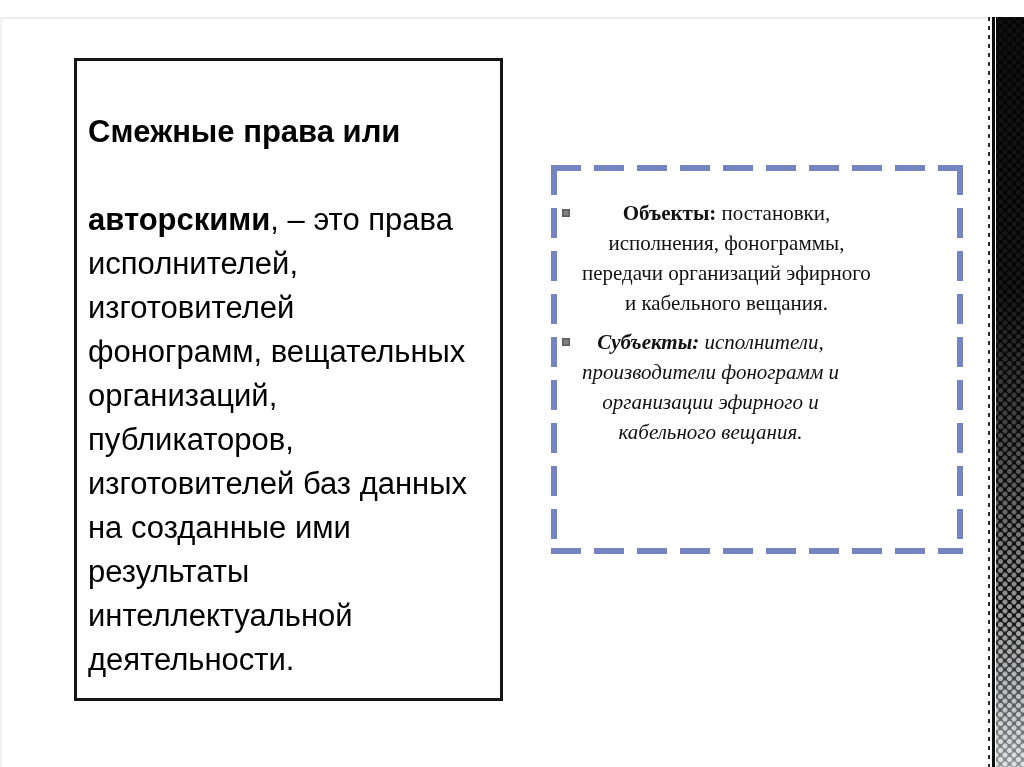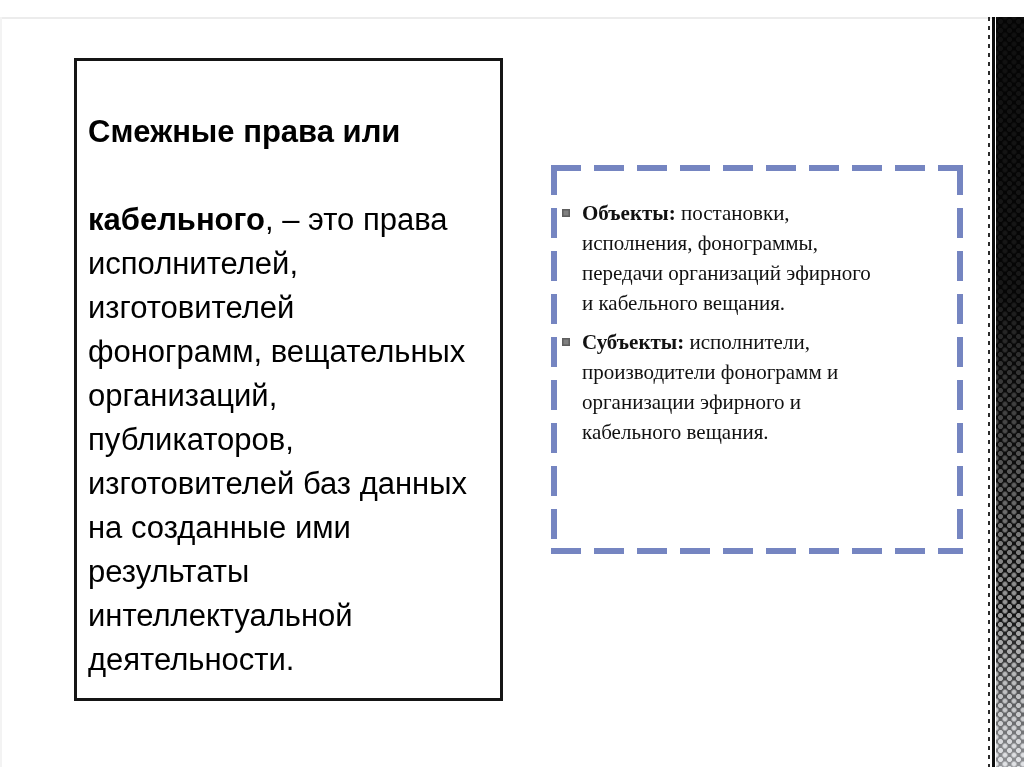--- a/index.html
+++ b/index.html
@@ -44,31 +44,32 @@
     left: 551px; top: 148px;
     width: 412px; height: 389px;
     background-image:
       repeating-linear-gradient(90deg,  var(--dash-color) 0 30px, transparent 30px 43px),
       repeating-linear-gradient(90deg,  var(--dash-color) 0 30px, transparent 30px 43px),
       repeating-linear-gradient(180deg, var(--dash-color) 0 30px, transparent 30px 43px),
       repeating-linear-gradient(180deg, var(--dash-color) 0 30px, transparent 30px 43px);
     background-size: 100% 6px, 100% 6px, 6px 100%, 6px 100%;
     background-position: 0 0, 0 100%, 0 0, 100% 0;
     background-repeat: no-repeat;
+    text-align: center;
   }
   .bullet-list {
     position: absolute;
     left: 11px; top: 33px; right: 12px;
     font-family: "Liberation Serif", serif;
     font-size: 21px;
     line-height: 30px;
     color: #111111;
   }
   .item { display: flex; align-items: flex-start; }
-  .item + .item { margin-top: 9px; }
+  .item + .item { margin-top: 9px; font-style: italic; }
   .bullet {
     flex: none;
     width: 8px; height: 8px;
     margin: 11px 12px 0 0;
     background: var(--bullet-color);
     box-shadow: inset 0 0 0 1.5px rgba(90,90,90,0.9);
   }
   .item-text b { font-weight: 700; }
 
   
@@ -106,21 +107,21 @@
 </head>
 <body>
 
 <div class="canvas">
 
   <div class="hairline-top"></div>
   <div class="hairline-left"></div>
   <div class="hairline-bottom"></div>
 
   <div class="definition-box">
-    <div class="definition-text"><b>Смежные права или</b><br><br><b>кабельного</b>, – это права<br>исполнителей,<br>изготовителей<br>фонограмм, вещательных<br>организаций,<br>публикаторов,<br>изготовителей баз данных<br>на созданные ими<br>результаты<br>интеллектуальной<br>деятельности.</div>
+    <div class="definition-text"><b>Смежные права или</b><br><br><b>авторскими</b>, – это права<br>исполнителей,<br>изготовителей<br>фонограмм, вещательных<br>организаций,<br>публикаторов,<br>изготовителей баз данных<br>на созданные ими<br>результаты<br>интеллектуальной<br>деятельности.</div>
   </div>
 
   <div class="details-box">
     <div class="bullet-list">
         <div class="item">
           <span class="bullet"></span>
           <div class="item-text"><b>Объекты:</b> постановки,<br>исполнения, фонограммы,<br>передачи организаций эфирного<br>и кабельного вещания.</div>
         </div>
         <div class="item">
           <span class="bullet"></span>

